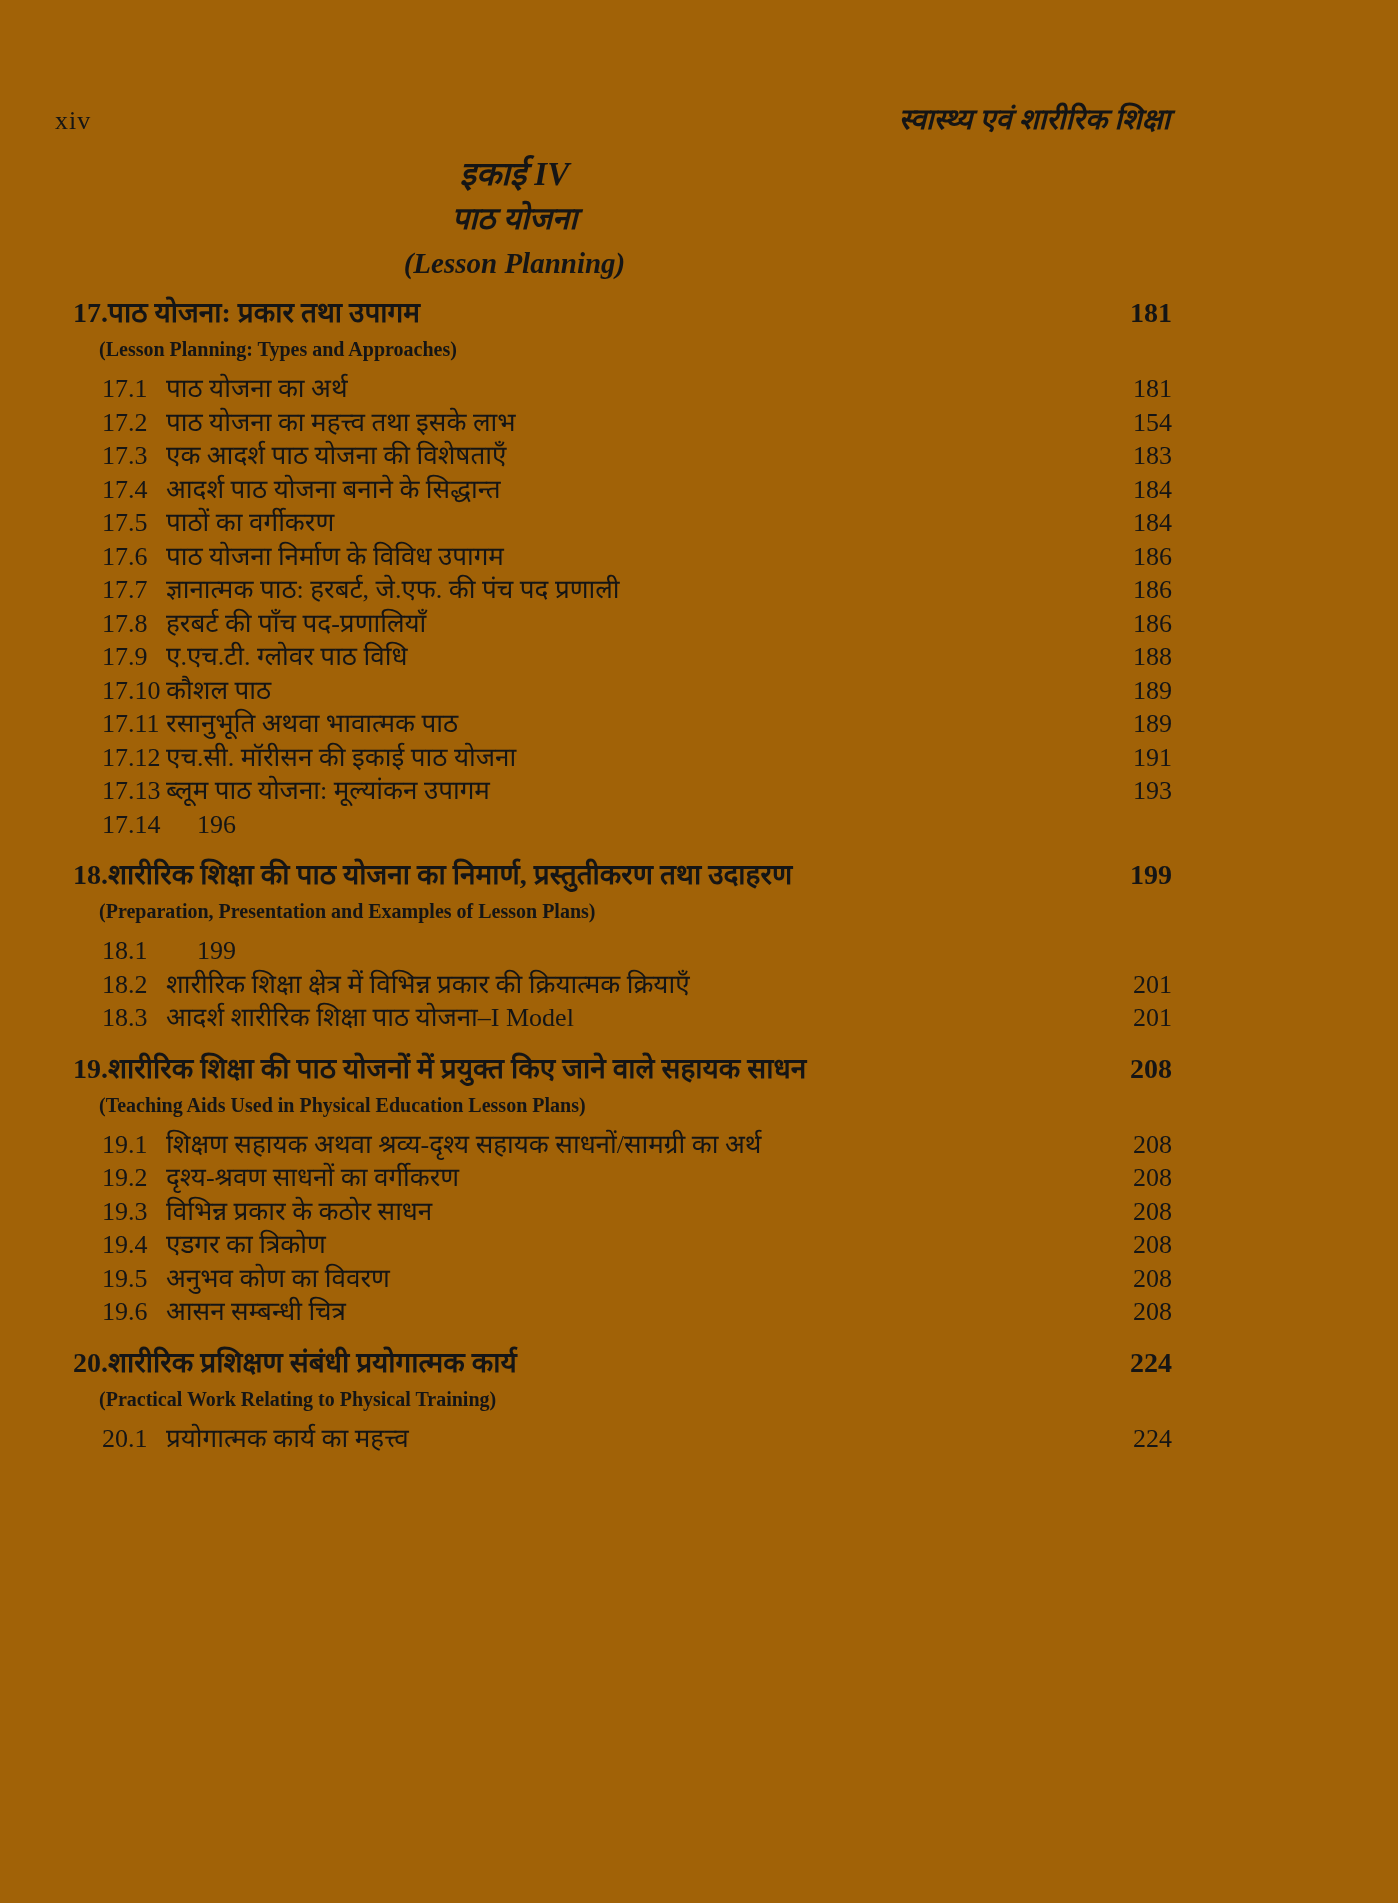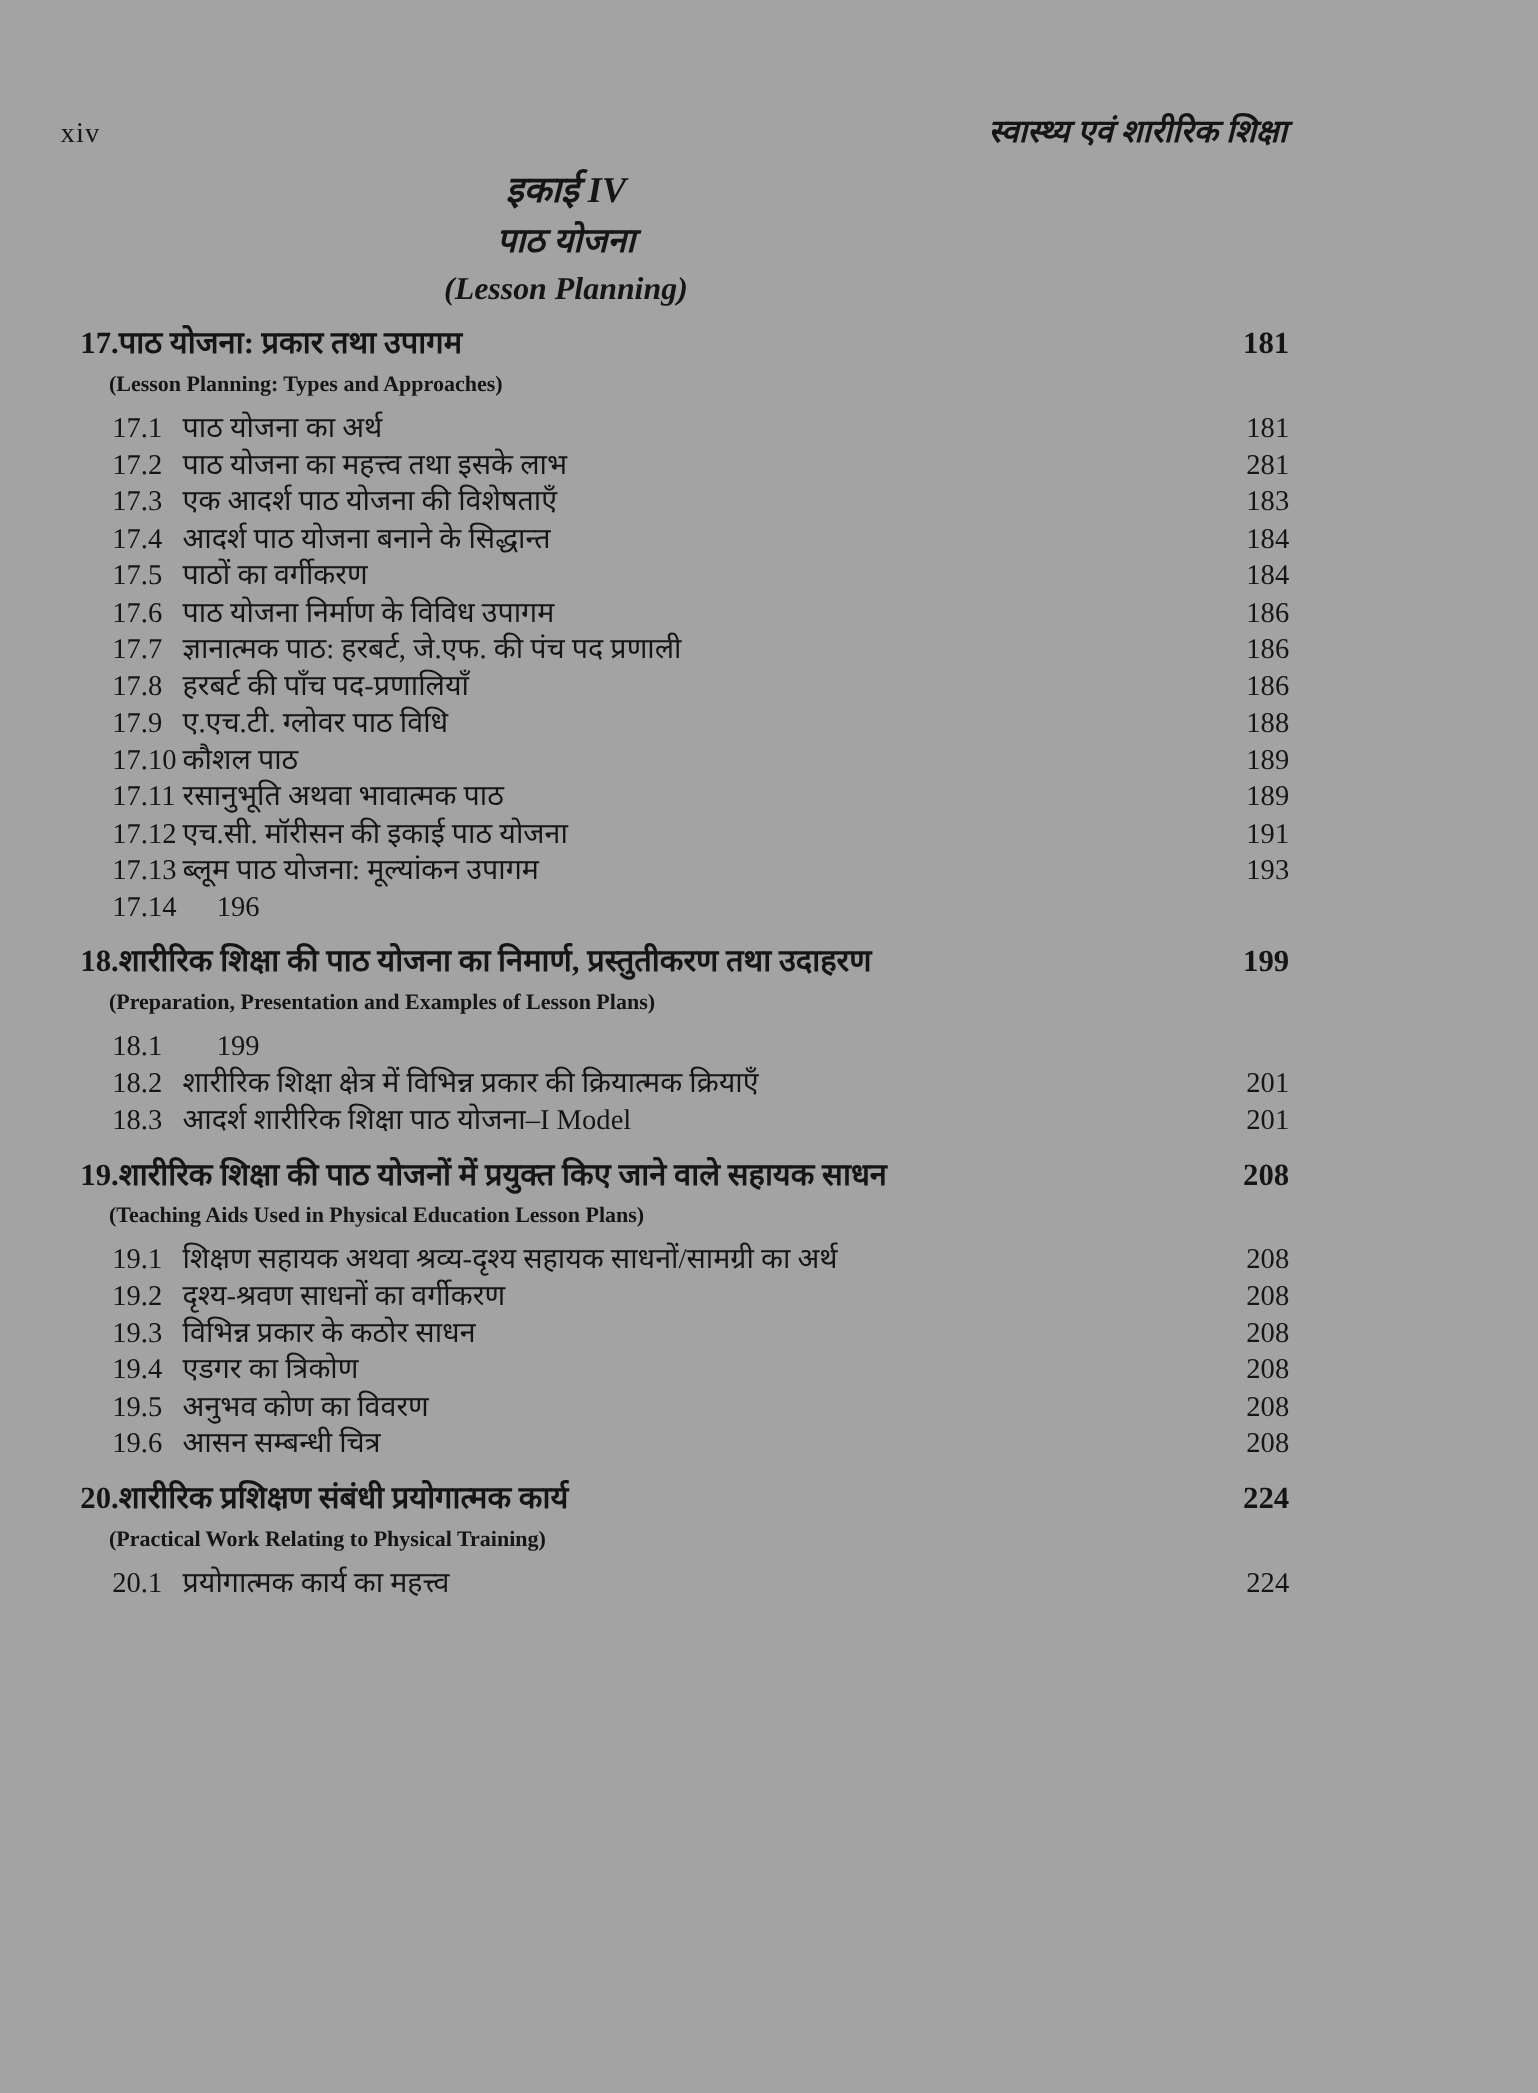--- a/index.html
+++ b/index.html
@@ -1,20 +1,20 @@
 <!DOCTYPE html>
 <html lang="hi"><head>
 <meta charset="utf-8">
 <style>
   html, body { margin: 0; padding: 0; background: #ffffff; }
   .page {
     position: relative;
     width: 1398px;
     height: 1903px;
-    background: #a3a3a3;
+    background: #a16207;
     color: #151515;
     font-family: "Liberation Serif", "DejaVu Serif", serif;
     overflow: hidden;
   }
   .header {
     position: absolute;
     top: 98px;
     left: 55px;
     right: 228px;
     display: flex;
@@ -97,21 +97,21 @@
     <div class="sections">
   <div class="section-row">
     <span class="sec-num">17.1</span>
     <span class="sec-title">पाठ योजना का अर्थ</span>
     <span class="sec-page">181</span>
   </div>
 
   <div class="section-row">
     <span class="sec-num">17.2</span>
     <span class="sec-title">पाठ योजना का महत्त्व तथा इसके लाभ</span>
-    <span class="sec-page">281</span>
+    <span class="sec-page">154</span>
   </div>
 
   <div class="section-row">
     <span class="sec-num">17.3</span>
     <span class="sec-title">एक आदर्श पाठ योजना की विशेषताएँ</span>
     <span class="sec-page">183</span>
   </div>
 
   <div class="section-row">
     <span class="sec-num">17.4</span>

